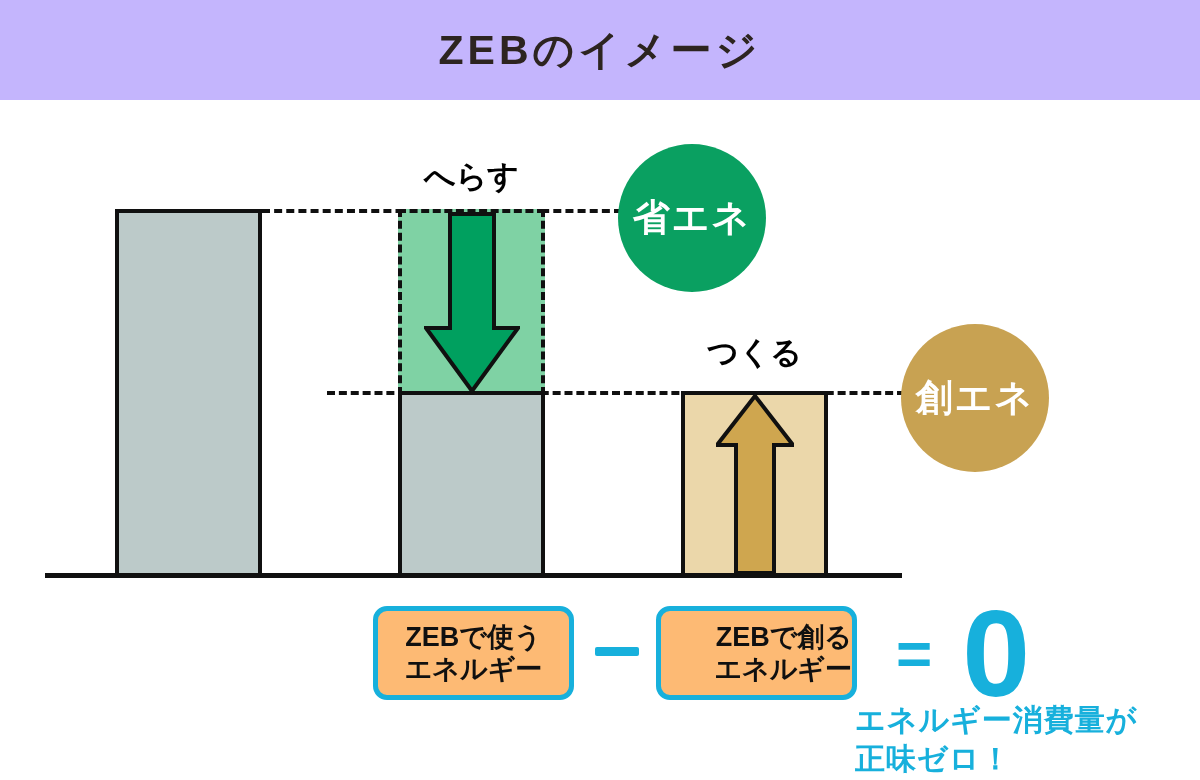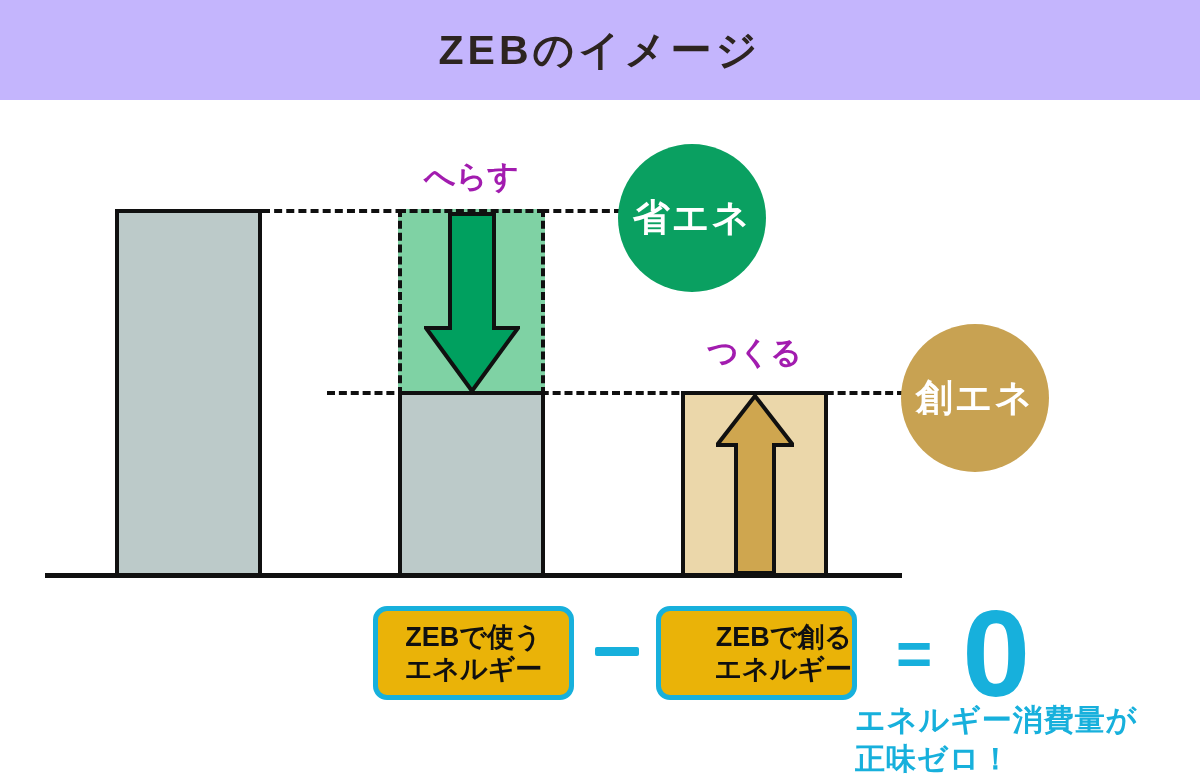--- a/index.html
+++ b/index.html
@@ -37,31 +37,31 @@
 
   .badge{
     width:148px;height:148px;border-radius:50%;
     display:flex;align-items:center;justify-content:center;
     color:#ffffff;font-size:37px;font-weight:bold;letter-spacing:2px;
   }
   .badge-green{left:618px;top:44px;background:#0aa061;}
   .badge-gold {left:901px;top:224px;background:#c8a252;}
 
   .bar-toplabel{
-    width:147px;text-align:center;font-size:31px;font-weight:bold;color:#a21caf;
+    width:147px;text-align:center;font-size:31px;font-weight:bold;color:#000000;
   }
   .label-herasu{left:398px;top:56px;}
   .label-tsukuru{left:681px;top:232px;}
 
   .caption-left{
     left:30px;top:514px;width:290px;text-align:center;
     font-size:27px;font-weight:bold;line-height:1.25;color:#101010;
   }
   .cyanbox{
-    width:201px;height:94px;background:#eab308;
+    width:201px;height:94px;background:#fdba74;
     border:5px solid #17b0dc;border-radius:14px;
     display:flex;flex-direction:column;align-items:center;justify-content:center;
     font-size:27px;font-weight:bold;line-height:1.2;text-align:center;color:#101010;
   }
   .box-use{left:373px;top:506px;}
   .box-create{left:656px;top:506px;align-items:flex-end;}
   .minus-bar{left:595px;top:547px;width:44px;height:9px;background:#17b0dc;border-radius:2px;}
 
   .equation{
     left:896px;top:496px;height:116px;display:flex;align-items:center;gap:30px;color:#17b0dc;

